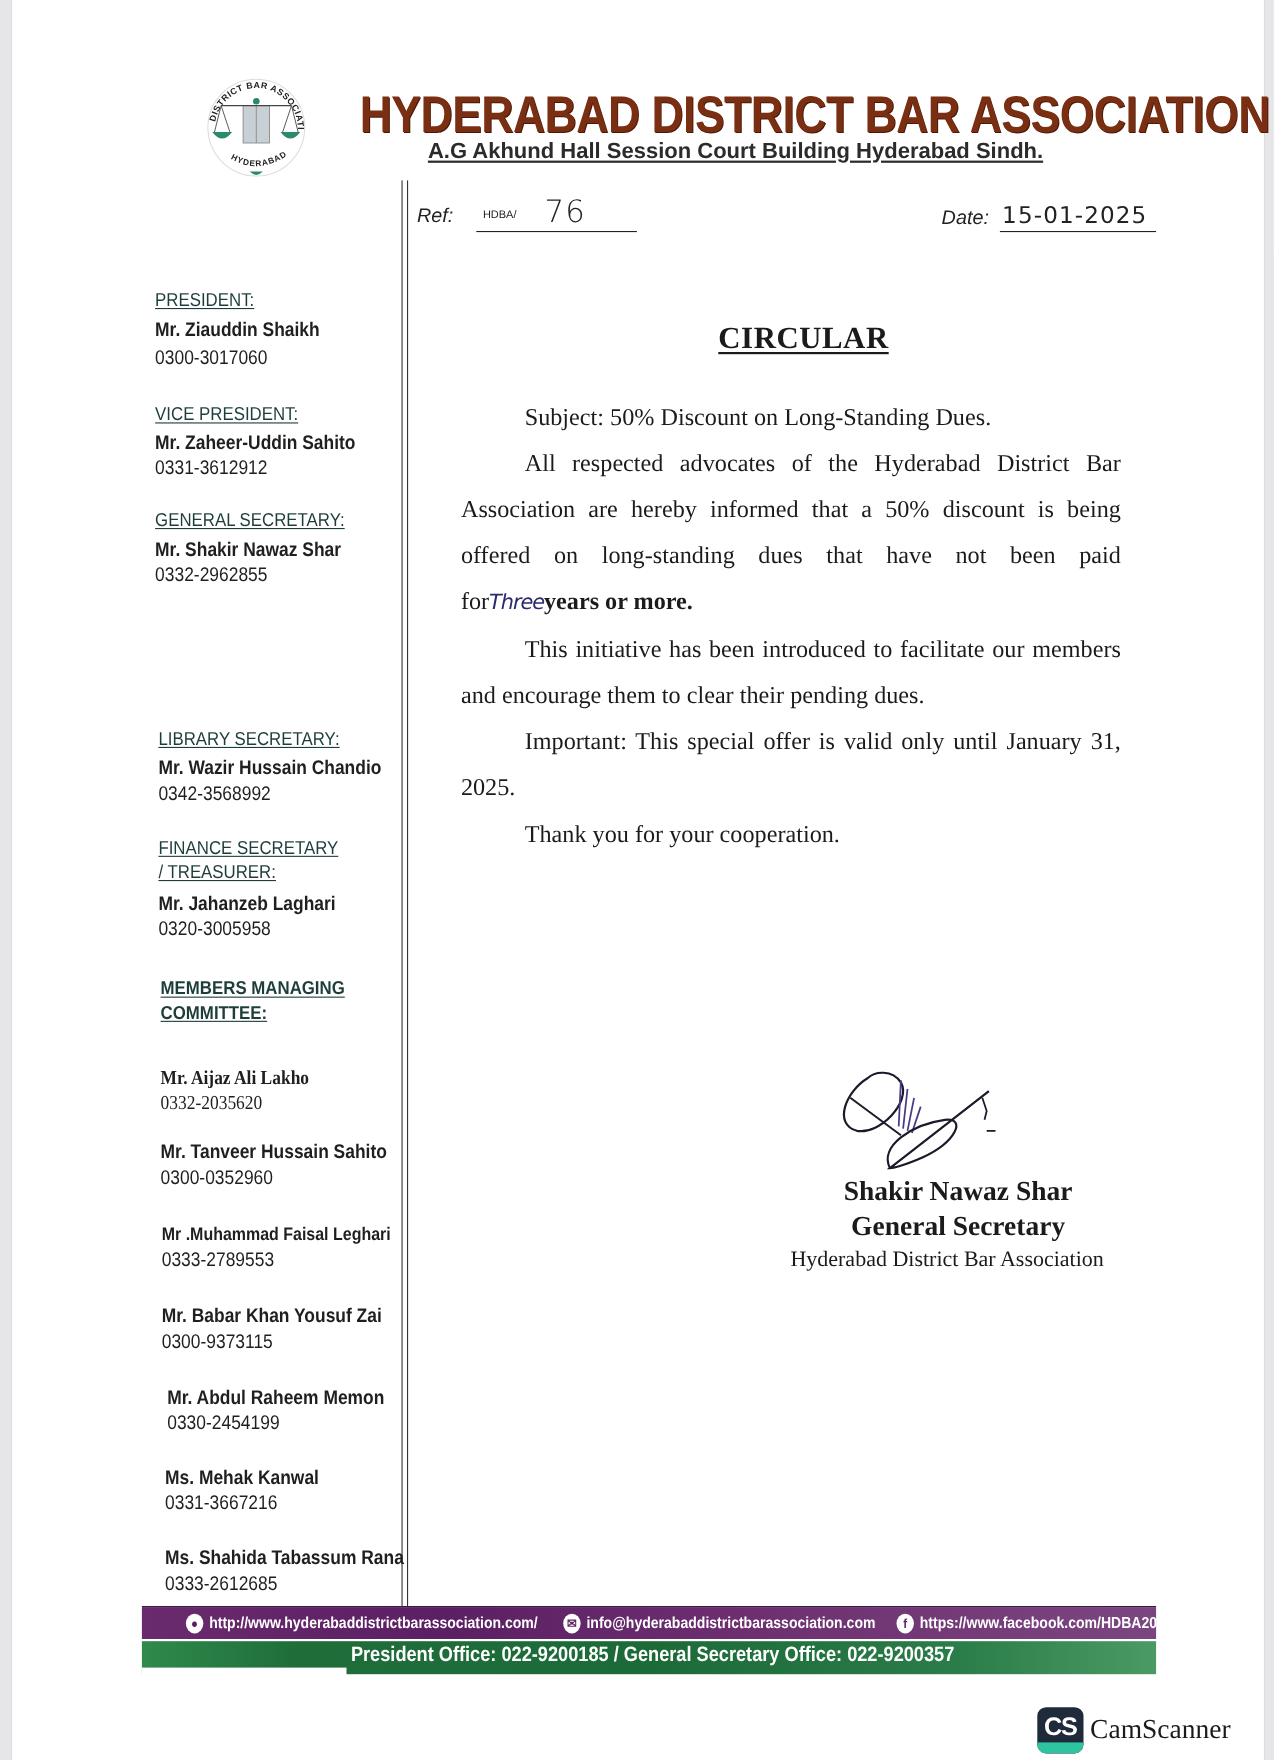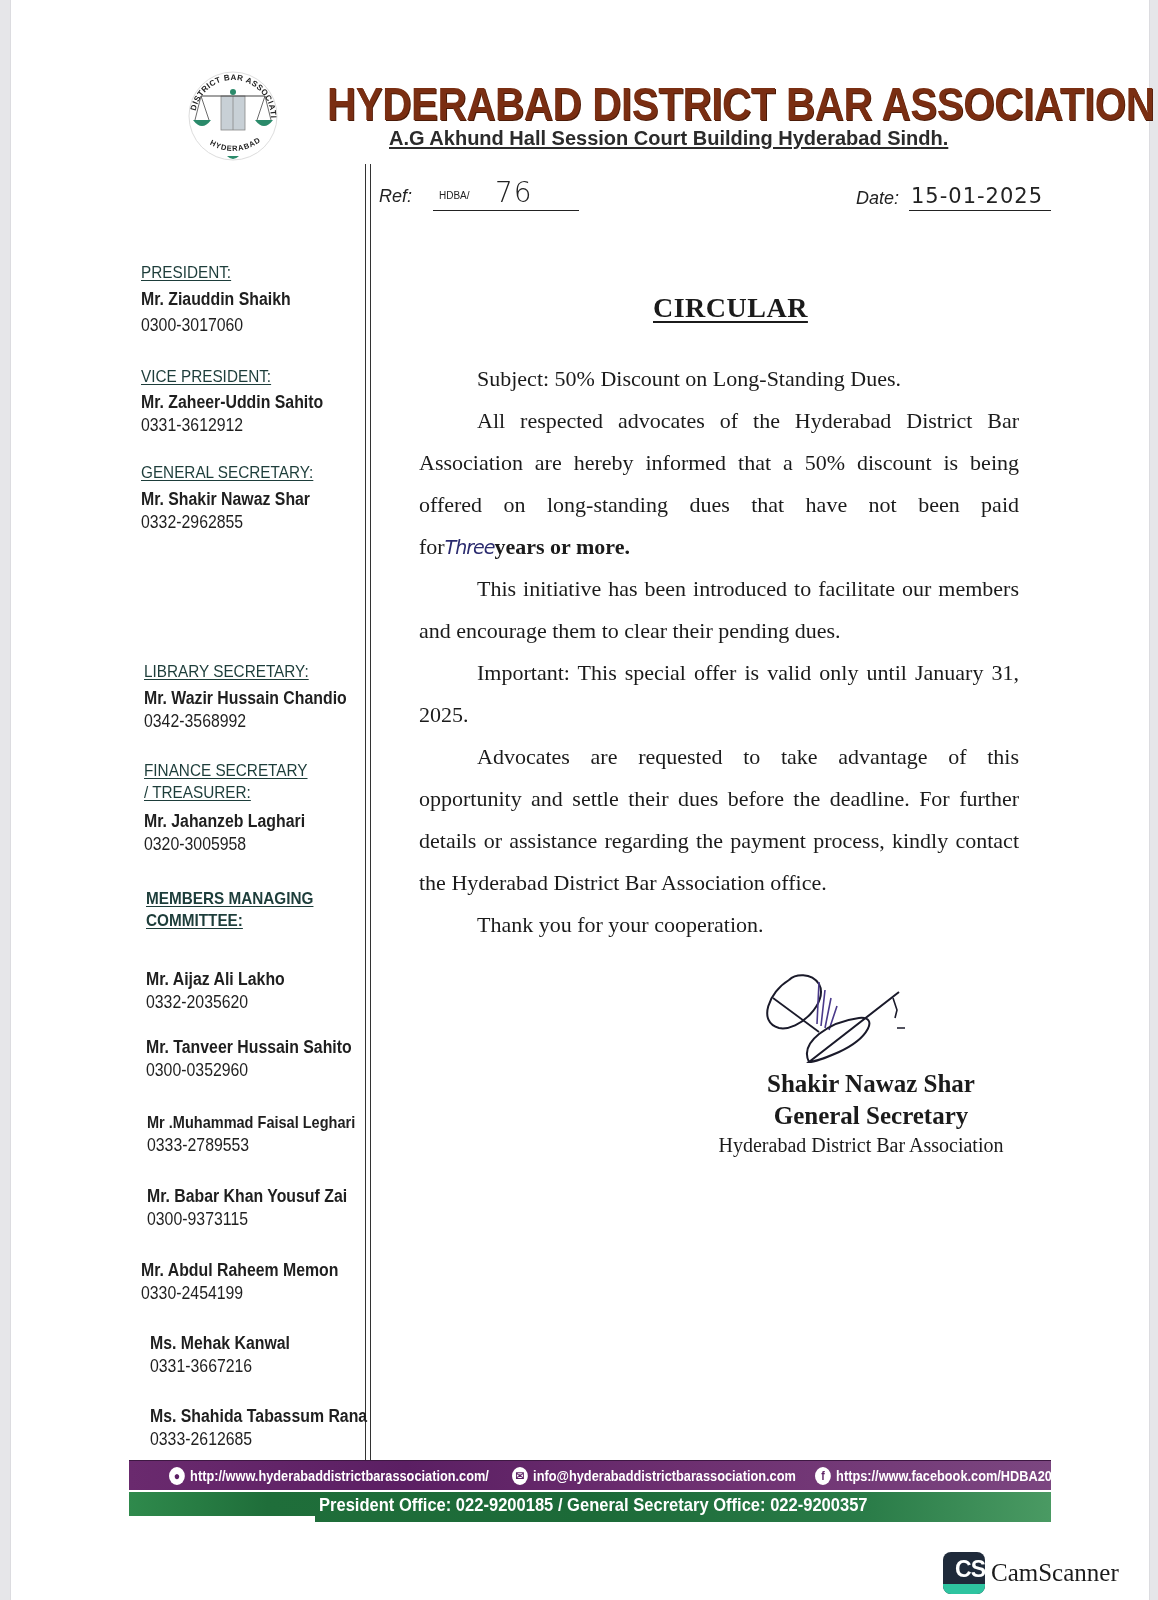--- a/index.html
+++ b/index.html
@@ -91,21 +91,21 @@
   .bar-green-text {
     position: absolute; left: 308px; top: 1494px; color: #ffffff; font-size: 19px; font-weight: bold;
     transform: scaleX(0.87); transform-origin: left; white-space: nowrap;
   }
   .bar-green-notch { position: absolute; left: 118px; top: 1516px; width: 186px; height: 8px; background: #ffffff; }
 
   
   .cs-wrap { position: absolute; left: 932px; top: 1552px; display: flex; align-items: center; gap: 6px; }
   .cs-logo {
     width: 42px; height: 42px; border-radius: 8px; background: #1f2a3a; position: relative; overflow: hidden;
-    color: #fff; font-weight: bold; font-size: 23px; display: flex; align-items: center; justify-content: flex-end;
+    color: #fff; font-weight: bold; font-size: 23px; display: flex; align-items: center; justify-content: center;
     font-family: "Liberation Sans", sans-serif; letter-spacing: -1px;
   }
   .cs-logo::after { content: ""; position: absolute; left: 0; bottom: 0; width: 100%; height: 10px; background: #2ec4a0; }
   .cs-logo span { position: relative; top: -4px; z-index: 1; }
   .cs-text { font-family: "Liberation Serif", serif; font-size: 25px; color: #1b1b1b; }
 </style>
 </head>
 <body>
 
 <div class="page">
@@ -173,57 +173,56 @@
     <div class="sb-role">/ TREASURER:</div>
     <div class="sb-name" style="margin-top:5px">Mr. Jahanzeb Laghari</div>
     <div class="sb-phone">0320-3005958</div>
   </div>
 
   <div class="sb" style="left:135px; top:841px;">
     <div class="sb-role" style="font-weight:bold; color:#1d3d3a">MEMBERS MANAGING</div>
     <div class="sb-role" style="font-weight:bold; color:#1d3d3a">COMMITTEE:</div>
   </div>
 
-  <div class="sb" style="left:135px; top:920px;">
+  <div class="sb" style="left:135px; top:920px;font-family:Liberation Serif, serif;">
     <div class="sb-name">Mr. Aijaz Ali Lakho</div>
     <div class="sb-phone">0332-2035620</div>
   </div>
   <div class="sb" style="left:135px; top:988px;">
     <div class="sb-name">Mr. Tanveer Hussain Sahito</div>
     <div class="sb-phone">0300-0352960</div>
   </div>
   <div class="sb" style="left:136px; top:1063px;">
     <div class="sb-name" style="font-size:16.5px">Mr .Muhammad Faisal Leghari</div>
     <div class="sb-phone">0333-2789553</div>
   </div>
   <div class="sb" style="left:136px; top:1137px;">
     <div class="sb-name">Mr. Babar Khan Yousuf Zai</div>
     <div class="sb-phone">0300-9373115</div>
   </div>
-  <div class="sb" style="left:130px; top:1211px;">
+  <div class="sb" style="left:141px; top:1211px;">
     <div class="sb-name">Mr. Abdul Raheem Memon</div>
     <div class="sb-phone">0330-2454199</div>
   </div>
   <div class="sb" style="left:139px; top:1284px;">
     <div class="sb-name">Ms. Mehak Kanwal</div>
     <div class="sb-phone">0331-3667216</div>
   </div>
   <div class="sb" style="left:139px; top:1357px;">
     <div class="sb-name">Ms. Shahida Tabassum Rana</div>
     <div class="sb-phone">0333-2612685</div>
   </div>
 
   <div class="circ-title">CIRCULAR</div>
 
   <div class="body-text" style="top:358px;">
     <p class="para">Subject: 50% Discount on Long-Standing Dues.</p>
     <p class="para"><span>All respected advocates of the Hyderabad District Bar Association are hereby informed that a 50% discount is being offered on long-standing dues that have not been paid for</span><span class="hand">Three</span><span class="bold">years or more.</span></p>
     <p class="para">This initiative has been introduced to facilitate our members and encourage them to clear their pending dues.</p>
     <p class="para">Important: This special offer is valid only until January 31, 2025.</p>
-    <p class="para">Advocates are requested to take advantage of this opportunity and settle their dues before the deadline. For further details or assistance regarding the payment process, kindly contact the Hyderabad District Bar Association office.</p>
     <p class="para">Thank you for your cooperation.</p>
   </div>
 
   <svg class="signature" viewBox="0 0 160 108">
     <path d="M30,18 C10,30 -2,60 20,66 C40,70 70,40 60,22 C52,10 36,12 30,18" fill="none" stroke="#1a1a2a" stroke-width="2"></path>
     <path d="M14,36 L60,70" fill="none" stroke="#1a1a2a" stroke-width="1.8"></path>
     <path d="M60,20 L58,62 M66,28 L62,64 M72,36 L66,66 M78,44 L70,68" fill="none" stroke="#4a3a8a" stroke-width="1.6"></path>
     <path d="M50,100 C40,80 70,60 100,56 C120,54 110,76 80,90 C62,98 52,100 50,100 L140,30" fill="none" stroke="#1a1a2a" stroke-width="2"></path>
     <path d="M134,36 L138,48 L136,56 M138,66 L146,66" fill="none" stroke="#1a1a2a" stroke-width="1.6"></path>
   </svg>

